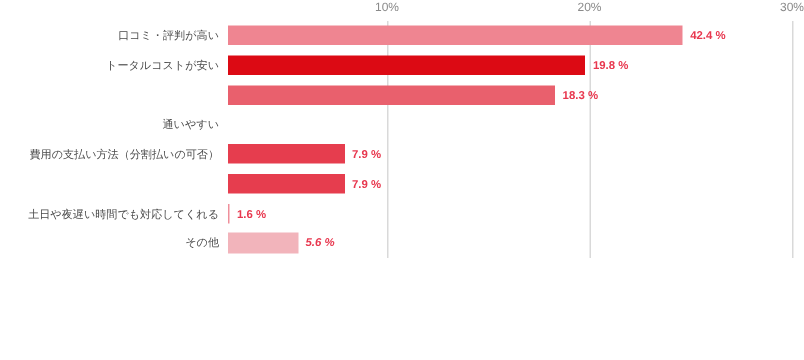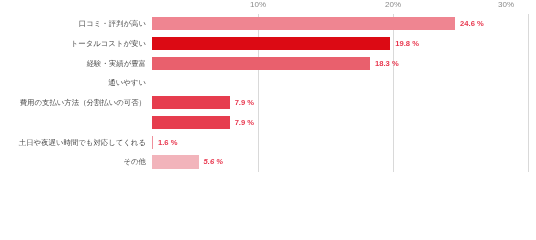--- a/index.html
+++ b/index.html
@@ -97,40 +97,39 @@
 
   <div class="plot-area" id="plot-area">
       <div class="gridline" style="left: 106px;"></div>
       <div class="gridline" style="left: 241px;"></div>
       <div class="gridline" style="left: 376px;"></div>
     </div>
 
   <div id="axis-layer">
       <div class="axis-label" style="left: 258px;">10%</div>
       <div class="axis-label" style="left: 393px;">20%</div>
-      <div class="axis-label" style="left: 506px;">30%</div>
+      <div class="axis-label" style="left: 528px;">30%</div>
     </div>
 
   <div id="rows-layer">
       <div class="row" style="top: 14px;">
         <div class="cat-label">口コミ・評判が高い</div>
         <div class="bar-wrap">
           <div class="bar" style="width: 303.1px; background: rgb(239, 133, 145);"></div>
-          <div class="bar-value" style="left: 308.1px; color: rgb(232, 56, 79);">24.6 %</div>
+          <div class="bar-value" style="left: 308.1px; color: rgb(232, 56, 79);">42.4 %</div>
         </div>
       </div>
       <div class="row" style="top: 33.75px;">
         <div class="cat-label">トータルコストが安い</div>
         <div class="bar-wrap">
           <div class="bar" style="width: 238.3px; background: rgb(220, 10, 20);"></div>
           <div class="bar-value" style="left: 243.3px; color: rgb(232, 56, 79);">19.8 %</div>
         </div>
       </div>
       <div class="row" style="top: 53.5px;">
-        <div class="cat-label">経験・実績が豊富</div>
         <div class="bar-wrap">
           <div class="bar" style="width: 218.05px; background: rgb(233, 96, 109);"></div>
           <div class="bar-value" style="left: 223.05px; color: rgb(232, 56, 79); text-align: right;">18.3 %</div>
         </div>
       </div>
       <div class="row" style="top: 73.25px;">
         <div class="cat-label">通いやすい</div>
       </div>
       <div class="row" style="top: 93px;">
         <div class="cat-label">費用の支払い方法（分割払いの可否）</div>

